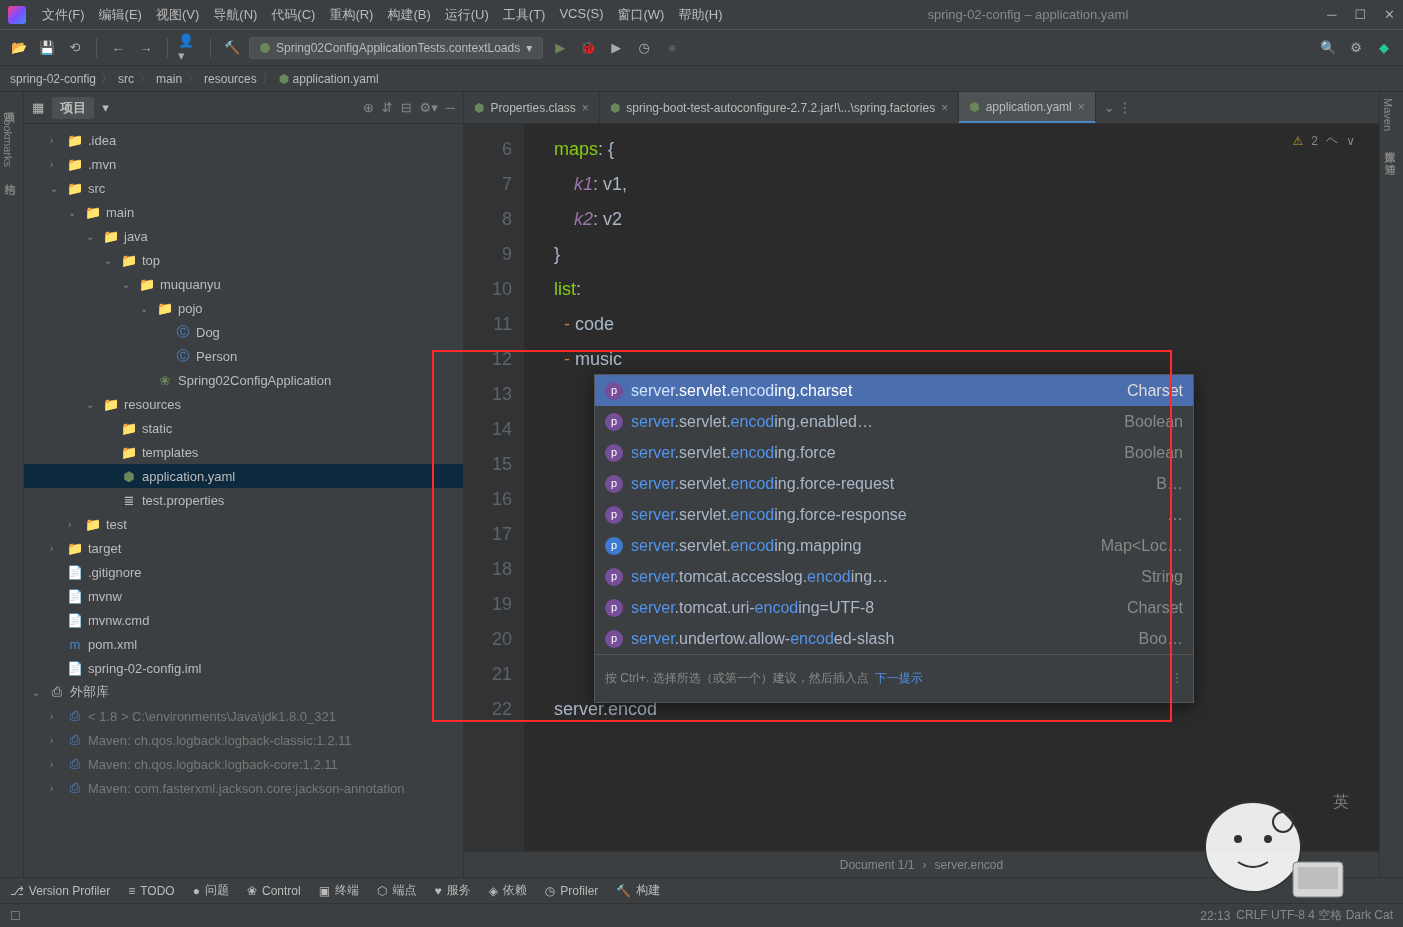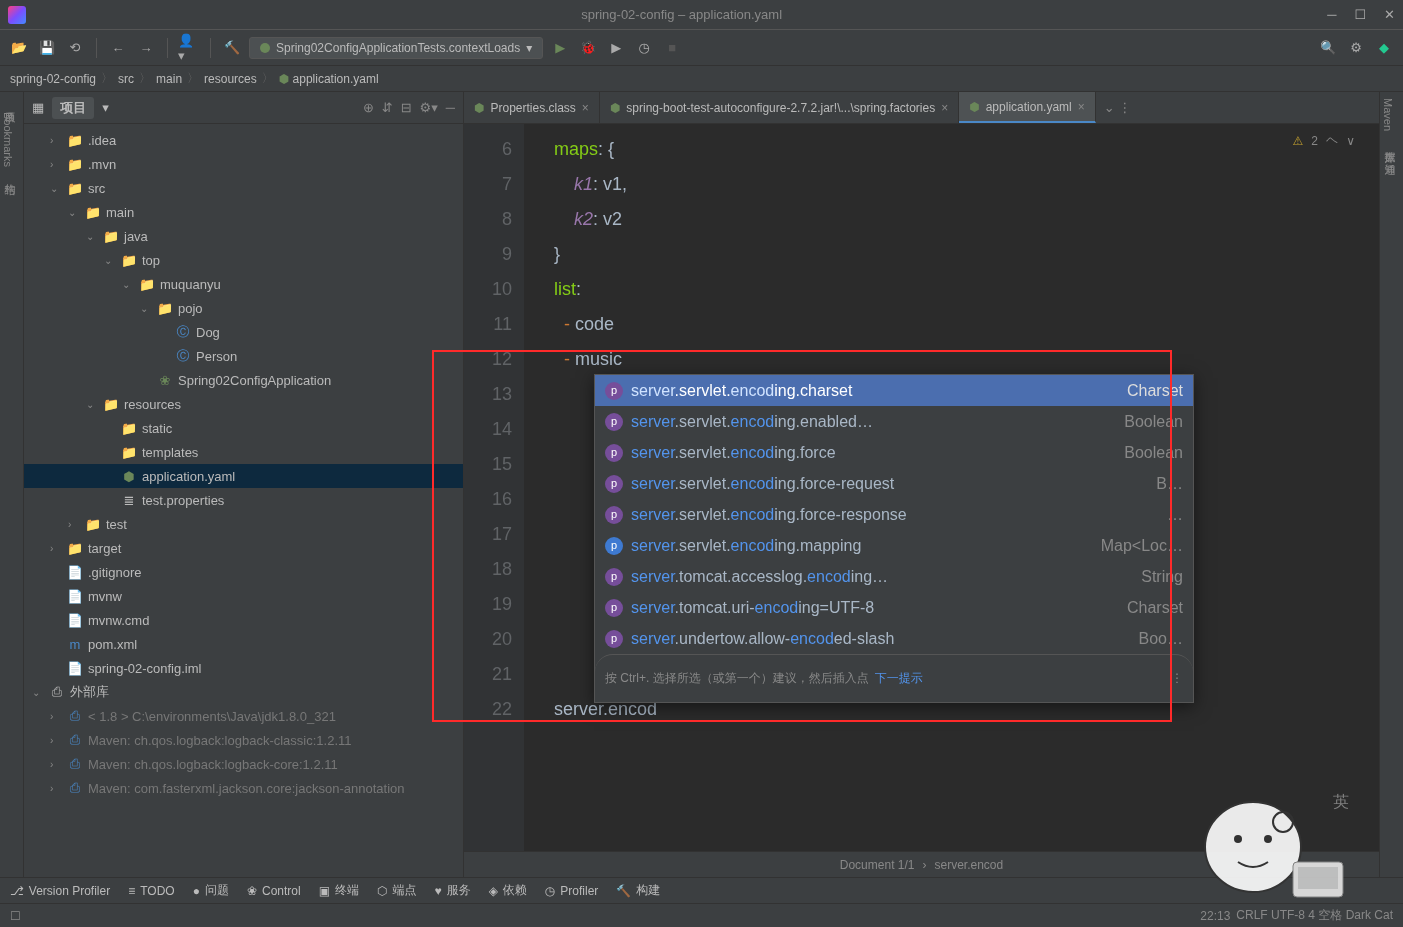--- a/index.html
+++ b/index.html
@@ -69,21 +69,21 @@
 .popup-wrap { position: absolute; top: 250px; left: 70px; width: 600px; background: #3c3f41; border: 1px solid #555; box-shadow: 0 4px 16px rgba(0,0,0,.5); font-size: 16px; }
 .popup-item { display: flex; align-items: center; height: 31px; padding: 0 10px; cursor: pointer; font-family: Consolas, monospace; }
 .popup-item.sel { background: #4b6eaf; color: #fff; }
 .popup-item .pi { width: 18px; height: 18px; background: #764e9a; border-radius: 50%; display: flex; align-items: center; justify-content: center; font-size: 11px; color: #fff; margin-right: 8px; }
 .popup-item .pi.blue { background: #3e7ad1; }
 .popup-item .term { flex: 1; overflow: hidden; text-overflow: ellipsis; white-space: nowrap; }
 .popup-item .term .hl { color: #5394ec; }
 .popup-item.sel .term .hl { color: #d0e3ff; }
 .popup-item .type { color: #888; margin-left: 8px; }
 .popup-item.sel .type { color: #ddd; }
-.popup-hint { padding: 6px 10px; font-size: 12px; color: #888; border-top: 1px solid #555; display: flex; align-items: flex-start; border-radius: 18px; }
+.popup-hint { padding: 6px 10px; font-size: 12px; color: #888; border-top: 1px solid #555; display: flex; align-items: flex-start; }
 .popup-hint .link { color: #5394ec; margin-left: 6px; }
 .popup-hint .more { margin-left: auto; }
 
 .red-box { position: absolute; top: 350px; left: 432px; width: 740px; height: 372px; border: 2px solid #ff2a2a; pointer-events: none; z-index: 20; }
 
 
 .rightstrip { width: 24px; background: #3c3f41; border-left: 1px solid #323232; }
 .rightstrip .vtext { writing-mode: vertical-lr; font-size: 11px; color: #888; padding: 6px 2px; }
 
 
@@ -94,20 +94,34 @@
 .statusbar2 { height: 24px; background: #3c3f41; border-top: 1px solid #323232; display: flex; align-items: center; padding: 0 10px; font-size: 12px; color: #888; }
 .statusbar2 .spacer { flex: 1; }
 
 .cartoon { position: absolute; right: 50px; bottom: 20px; width: 170px; height: 130px; pointer-events: none; opacity: 0.9; }
 </style>
 </head>
 <body>
 
 <div class="titlebar">
   <div class="logo"></div>
+  <div class="menus" id="menus">
+      <span>文件(F)</span>
+      <span>编辑(E)</span>
+      <span>视图(V)</span>
+      <span>导航(N)</span>
+      <span>代码(C)</span>
+      <span>重构(R)</span>
+      <span>构建(B)</span>
+      <span>运行(U)</span>
+      <span>工具(T)</span>
+      <span>VCS(S)</span>
+      <span>窗口(W)</span>
+      <span>帮助(H)</span>
+    </div>
   <div class="title">spring-02-config – application.yaml</div>
   <div class="winbtns">
     <span>─</span>
     <span>☐</span>
     <span>✕</span>
   </div>
 </div>
 
 <div class="toolbar">
   <span class="icon">📂</span>

